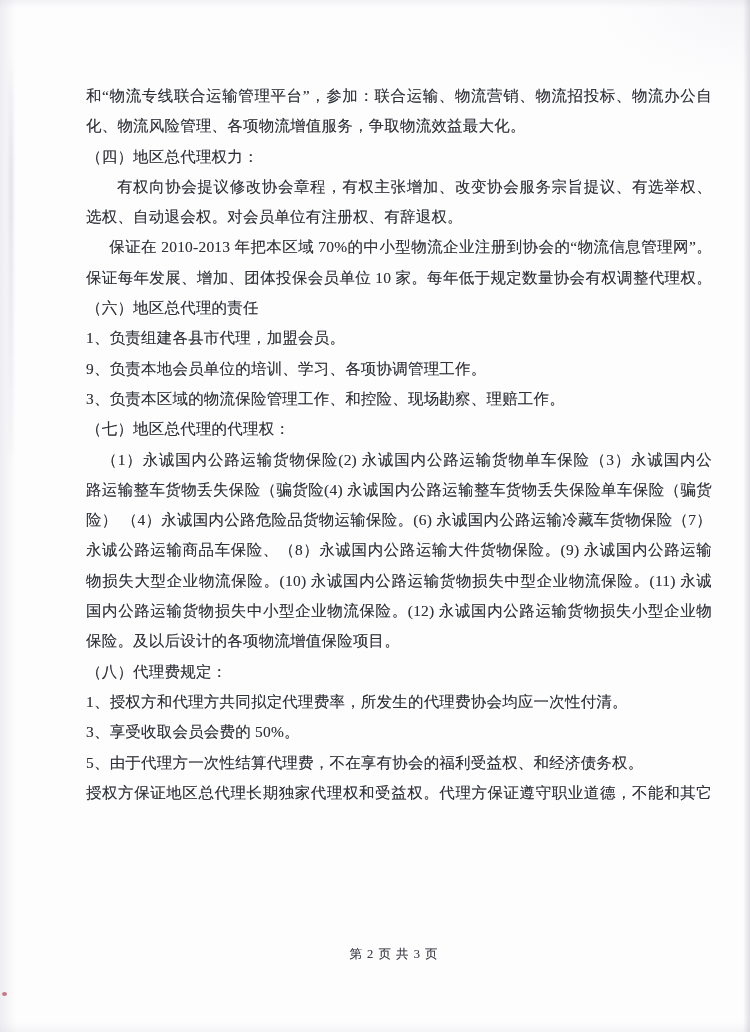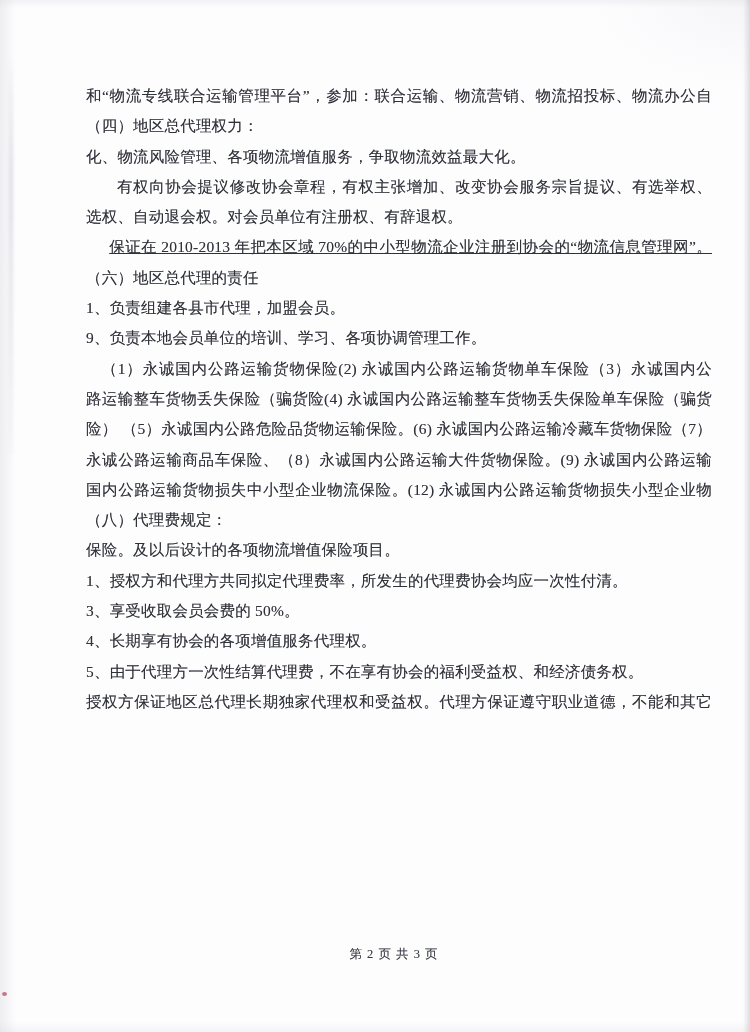--- a/index.html
+++ b/index.html
@@ -63,21 +63,21 @@
     white-space: nowrap;
     letter-spacing: 0.2px;
   }
   .line.full {
     white-space: normal;
     text-align: justify;
     text-align-last: justify;
     overflow: hidden;
   }
   .line.ind1  { text-indent: 1em; }
-  .line.ind15 { text-indent: 1.5em; text-decoration: underline; }
+  .line.ind15 { text-indent: 1.5em; }
   .line.ind2  { text-indent: 2em; }
   .footer {
     position: absolute;
     left: 0;
     top: 946px;
     width: 724px;
     text-align: center;
     font-size: 12.5px;
     letter-spacing: 1px;
     color: #3a3c44;
@@ -87,36 +87,39 @@
 </style>
 </head>
 <body>
 
 <div class="page">
   <div class="crease"></div>
   <div class="speck"></div>
 
   <div class="doc-body">
       <div class="line full">和“物流专线联合运输管理平台”，参加：联合运输、物流营销、物流招投标、物流办公自动</div>
+      <div class="line">化、物流风险管理、各项物流增值服务，争取物流效益最大化。</div>
       <div class="line">（四）地区总代理权力：</div>
-      <div class="line">化、物流风险管理、各项物流增值服务，争取物流效益最大化。</div>
       <div class="line ind2 full">有权向协会提议修改协会章程，有权主张增加、改变协会服务宗旨提议、有选举权、当</div>
       <div class="line">选权、自动退会权。对会员单位有注册权、有辞退权。</div>
       <div class="line ind15 full">保证在 2010-2013 年把本区域 70%的中小型物流企业注册到协会的“物流信息管理网”。</div>
+      <div class="line full">保证每年发展、增加、团体投保会员单位 10 家。每年低于规定数量协会有权调整代理权。</div>
       <div class="line">（六）地区总代理的责任</div>
       <div class="line">1、负责组建各县市代理，加盟会员。</div>
       <div class="line">9、负责本地会员单位的培训、学习、各项协调管理工作。</div>
+      <div class="line">3、负责本区域的物流保险管理工作、和控险、现场勘察、理赔工作。</div>
+      <div class="line">（七）地区总代理的代理权：</div>
       <div class="line ind1 full">（1）永诚国内公路运输货物保险(2) 永诚国内公路运输货物单车保险（3）永诚国内公</div>
       <div class="line full">路运输整车货物丢失保险（骗货险(4) 永诚国内公路运输整车货物丢失保险单车保险（骗货</div>
-      <div class="line full">险） （5）永诚国内公路危险品货物运输保险。(6) 永诚国内公路运输冷藏车货物保险（7）</div>
+      <div class="line full">险） （4）永诚国内公路危险品货物运输保险。(6) 永诚国内公路运输冷藏车货物保险（7）</div>
       <div class="line full">永诚公路运输商品车保险、（8）永诚国内公路运输大件货物保险。(9) 永诚国内公路运输货</div>
+      <div class="line full">物损失大型企业物流保险。(10) 永诚国内公路运输货物损失中型企业物流保险。(11) 永诚</div>
       <div class="line full">国内公路运输货物损失中小型企业物流保险。(12) 永诚国内公路运输货物损失小型企业物流</div>
+      <div class="line">保险。及以后设计的各项物流增值保险项目。</div>
       <div class="line">（八）代理费规定：</div>
-      <div class="line">保险。及以后设计的各项物流增值保险项目。</div>
       <div class="line">1、授权方和代理方共同拟定代理费率，所发生的代理费协会均应一次性付清。</div>
       <div class="line">3、享受收取会员会费的 50%。</div>
-      <div class="line">4、长期享有协会的各项增值服务代理权。</div>
       <div class="line">5、由于代理方一次性结算代理费，不在享有协会的福利受益权、和经济债务权。</div>
       <div class="line full">授权方保证地区总代理长期独家代理权和受益权。代理方保证遵守职业道德，不能和其它保</div>
     </div>
 
   <div class="footer">第 2 页 共 3 页</div>
 </div>
 
 </body></html>

